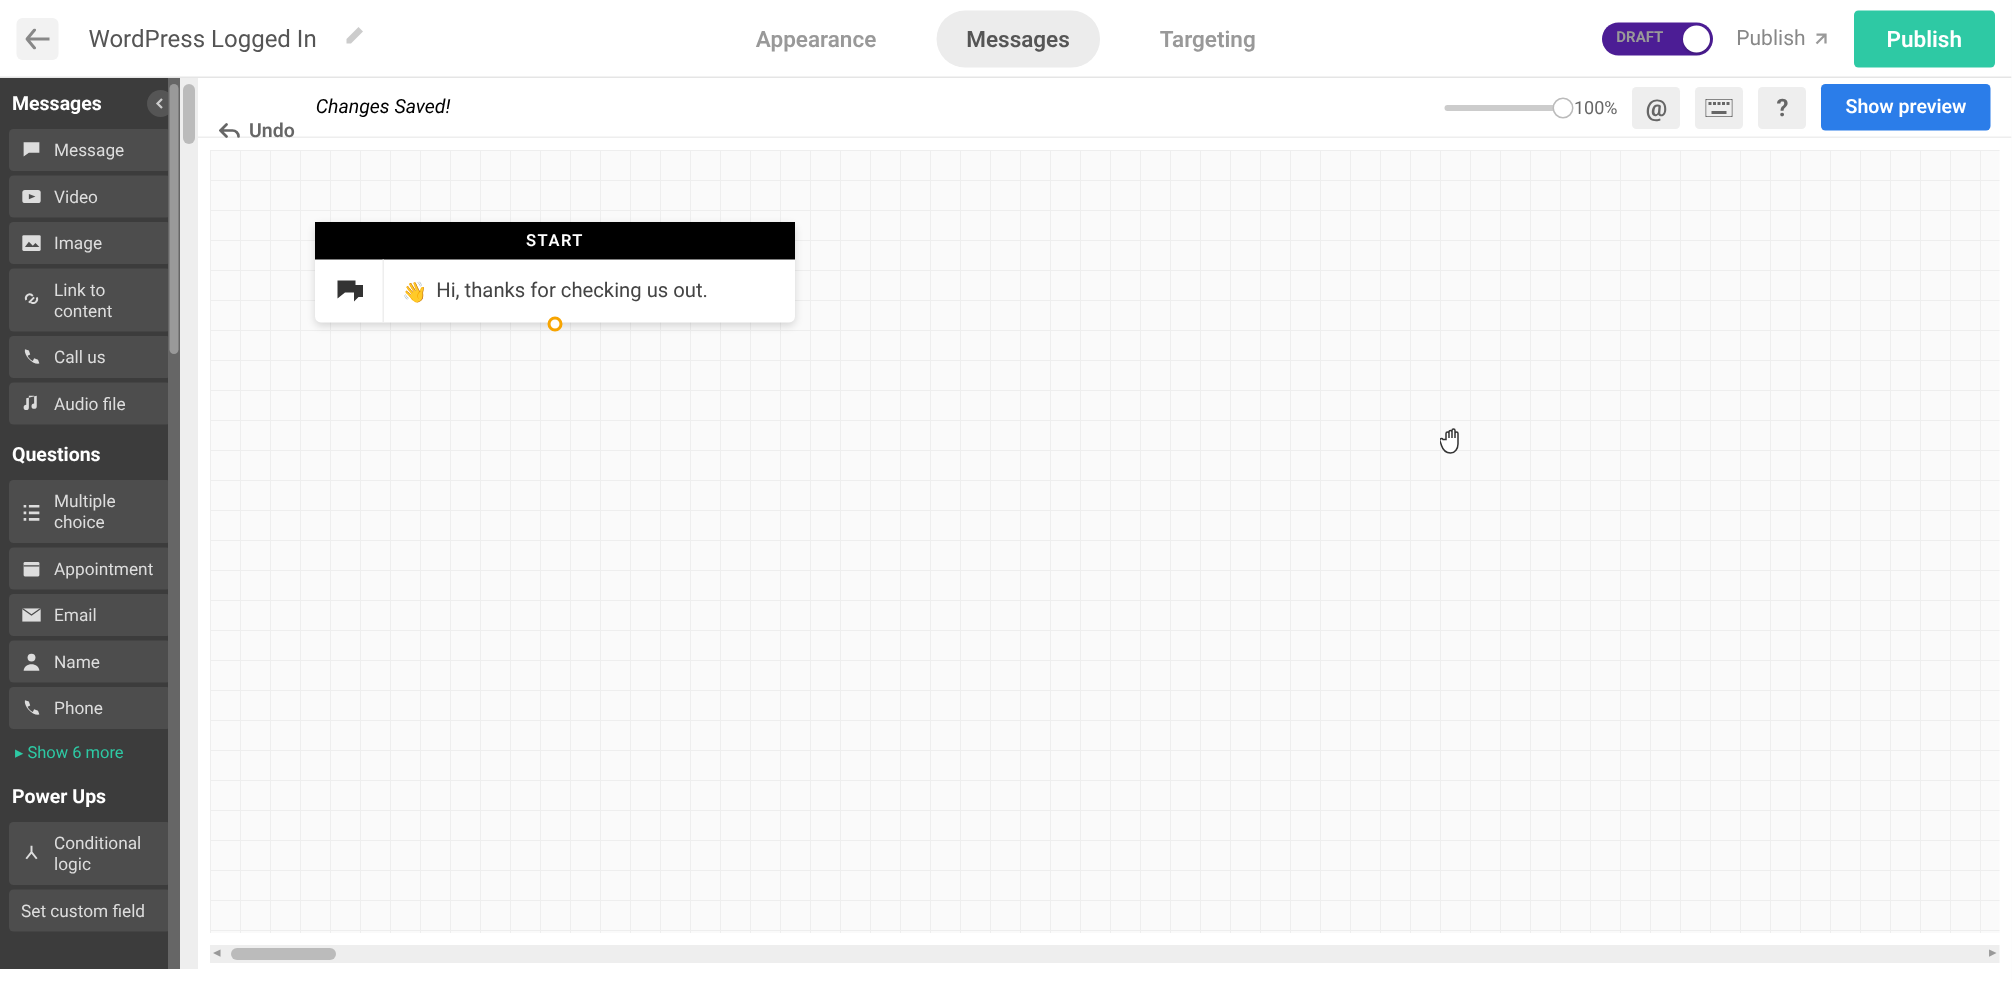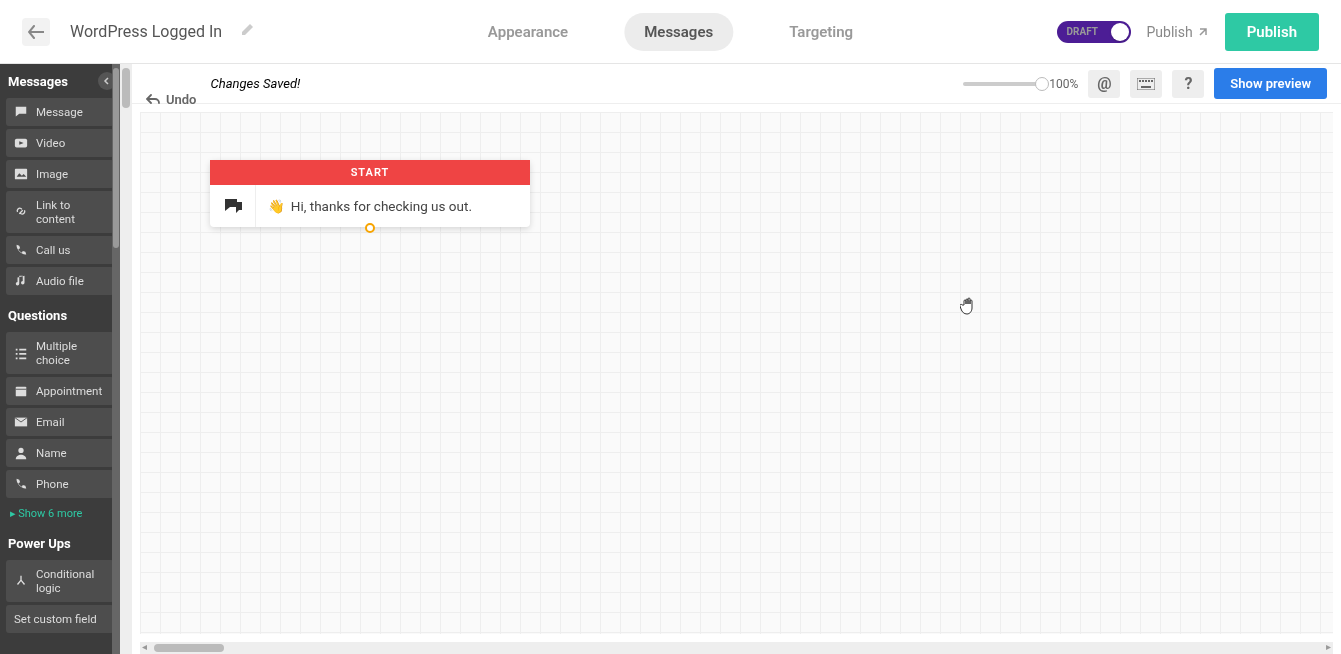--- a/index.html
+++ b/index.html
@@ -4,40 +4,40 @@
 <style>
 * { margin: 0; padding: 0; box-sizing: border-box; }
 body {
   font-family: -apple-system, BlinkMacSystemFont, "Segoe UI", Roboto, sans-serif;
   width: 1341px;
   height: 654px;
   overflow: hidden;
   background: #fff;
 }
 .header {
-  height: 64px;
+  height: 52px;
   display: flex;
   align-items: center;
   border-bottom: 1px solid #e5e5e5;
-  padding: 0 22px;
+  padding: 0 11px;
   position: relative;
 }
 .back-btn {
   width: 28px; height: 28px;
   display: flex; align-items: center; justify-content: center;
   color: #888; cursor: pointer;
   background: #f2f2f2;
   border-radius: 4px;
   margin-right: 20px;
 }
 .title-box { display: flex; align-items: center; color: #555; font-size: 16px; }
 .edit-icon { margin-left: 18px; color: #bbb; cursor: pointer; }
 .tabs {
   position: absolute; left: 50%; transform: translateX(-50%);
-  display: flex; gap: 36px; align-items: center;
+  display: flex; gap: 20px; align-items: center;
 }
 .tab {
   padding: 10px 20px; border-radius: 20px;
   color: #999; font-weight: 600; font-size: 15px;
   cursor: pointer;
 }
 .tab.active { background: #ececec; color: #555; }
 .header-right { margin-left: auto; display: flex; align-items: center; gap: 16px; }
 .draft-toggle {
   width: 74px; height: 22px; border-radius: 11px;
@@ -112,21 +112,21 @@
   background-color: #fafafa;
   margin: 8px;
 }
 .node {
   position: absolute; top: 48px; left: 70px;
   width: 320px; background: #fff;
   border-radius: 4px; box-shadow: 0 2px 6px rgba(0,0,0,.15);
   overflow: visible;
 }
 .node-head {
-  background: #ef4444; color: #fff; text-align: center;
+  background: #000000; color: #fff; text-align: center;
   font-size: 11px; font-weight: 600; letter-spacing: 1px;
   padding: 6px 0;
 }
 .node-body { display: flex; align-items: center; }
 .node-ic {
   width: 46px; height: 42px; display: flex; align-items: center; justify-content: center;
   border-right: 1px solid #eee; font-size: 16px; color: #333;
 }
 .node-txt { padding: 10px 12px; font-size: 13.5px; color: #444; display: flex; align-items: center; gap: 6px; }
 .handle {

